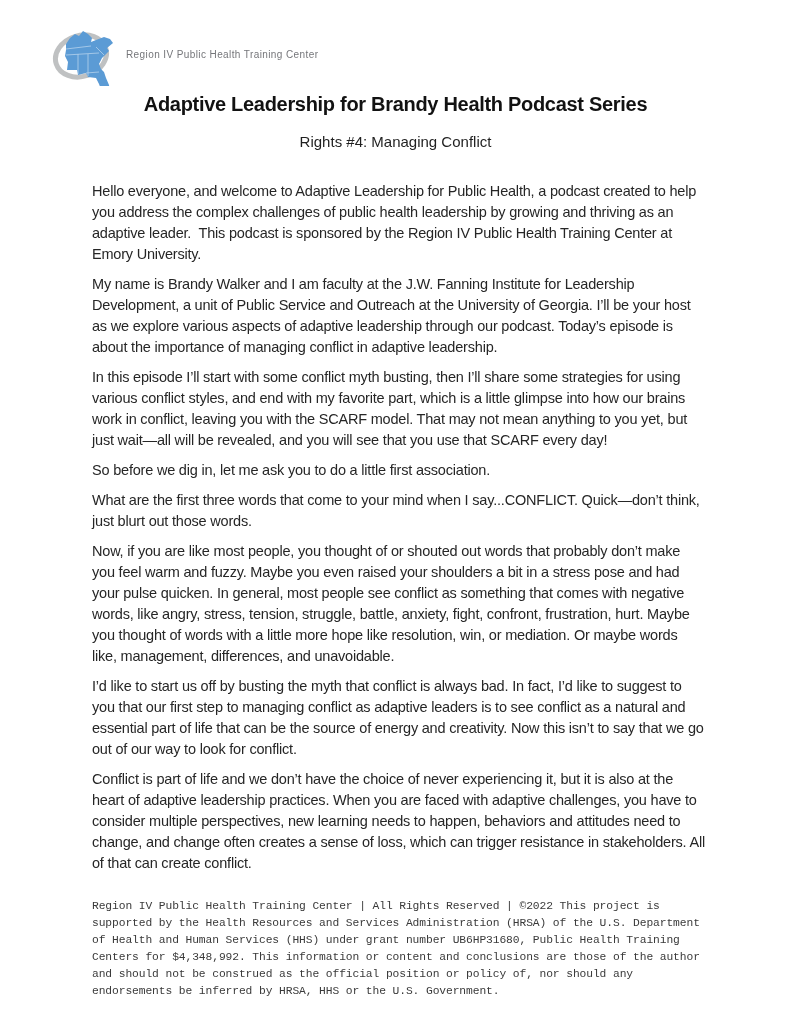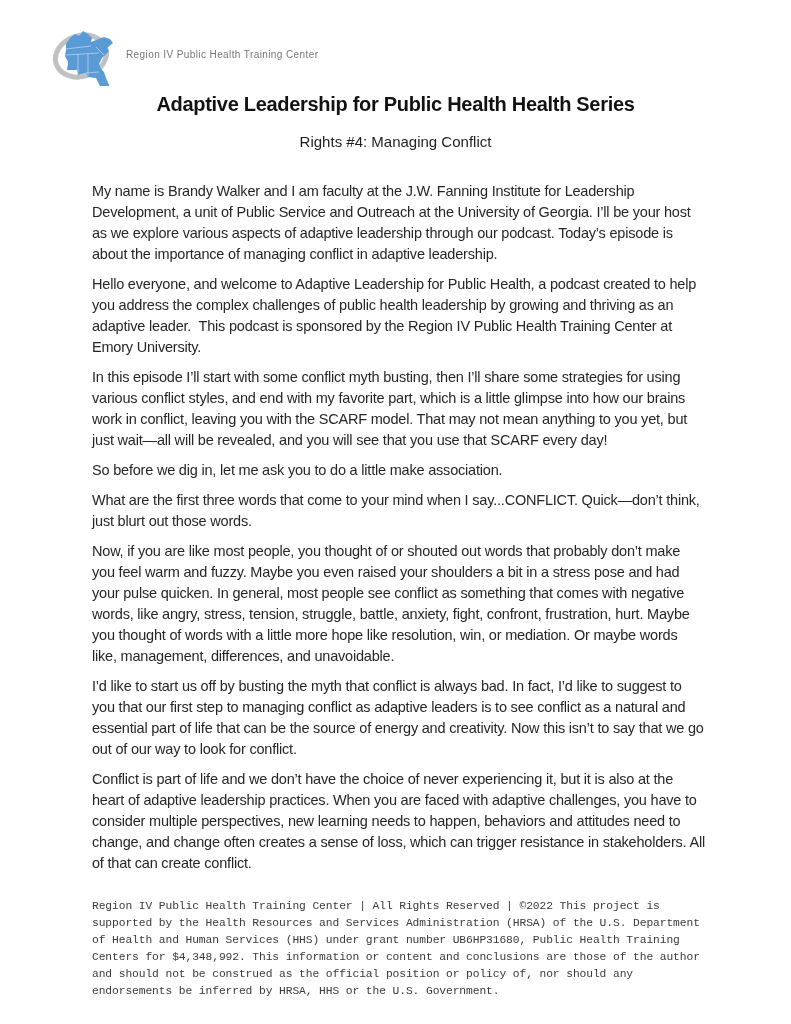--- a/index.html
+++ b/index.html
@@ -93,29 +93,29 @@
         <path d="M14,33 L47,31"></path>
         <path d="M26,32 L26,52"></path>
         <path d="M36,32 L36,54"></path>
         <path d="M44,25 L52,33"></path>
         <path d="M34,51 L47,50"></path>
       </g>
     </svg>
     <span class="logo-text">Region IV Public Health Training Center</span>
   </div>
 
-  <h1 class="page-title">Adaptive Leadership for Public Health Health Series</h1>
+  <h1 class="page-title">Adaptive Leadership for Brandy Health Podcast Series</h1>
 
   <div class="page-subtitle">Rights #4: Managing Conflict</div>
 
   <div class="transcript">
+    <p>Hello everyone, and welcome to Adaptive Leadership for Public Health, a podcast created to help you address the complex challenges of public health leadership by growing and thriving as an adaptive leader.  This podcast is sponsored by the Region IV Public Health Training Center at Emory University.</p>
     <p>My name is Brandy Walker and I am faculty at the J.W. Fanning Institute for Leadership Development, a unit of Public Service and Outreach at the University of Georgia. I’ll be your host as we explore various aspects of adaptive leadership through our podcast. Today’s episode is about the importance of managing conflict in adaptive leadership.</p>
-    <p>Hello everyone, and welcome to Adaptive Leadership for Public Health, a podcast created to help you address the complex challenges of public health leadership by growing and thriving as an adaptive leader.  This podcast is sponsored by the Region IV Public Health Training Center at Emory University.</p>
     <p>In this episode I’ll start with some conflict myth busting, then I’ll share some strategies for using various conflict styles, and end with my favorite part, which is a little glimpse into how our brains work in conflict, leaving you with the SCARF model. That may not mean anything to you yet, but just wait—all will be revealed, and you will see that you use that SCARF every day!</p>
-    <p>So before we dig in, let me ask you to do a little make association.</p>
+    <p>So before we dig in, let me ask you to do a little first association.</p>
     <p>What are the first three words that come to your mind when I say...CONFLICT. Quick—don’t think, just blurt out those words.</p>
     <p>Now, if you are like most people, you thought of or shouted out words that probably don’t make you feel warm and fuzzy. Maybe you even raised your shoulders a bit in a stress pose and had your pulse quicken. In general, most people see conflict as something that comes with negative words, like angry, stress, tension, struggle, battle, anxiety, fight, confront, frustration, hurt. Maybe you thought of words with a little more hope like resolution, win, or mediation. Or maybe words like, management, differences, and unavoidable.</p>
     <p>I’d like to start us off by busting the myth that conflict is always bad. In fact, I’d like to suggest to you that our first step to managing conflict as adaptive leaders is to see conflict as a natural and essential part of life that can be the source of energy and creativity. Now this isn’t to say that we go out of our way to look for conflict.</p>
     <p>Conflict is part of life and we don’t have the choice of never experiencing it, but it is also at the heart of adaptive leadership practices. When you are faced with adaptive challenges, you have to consider multiple perspectives, new learning needs to happen, behaviors and attitudes need to change, and change often creates a sense of loss, which can trigger resistance in stakeholders. All of that can create conflict.</p>
   </div>
 
   <div class="page-footer">Region IV Public Health Training Center | All Rights Reserved | ©2022 This project is supported by the Health Resources and Services Administration (HRSA) of the U.S. Department of Health and Human Services (HHS) under grant number UB6HP31680, Public Health Training Centers for $4,348,992. This information or content and conclusions are those of the author and should not be construed as the official position or policy of, nor should any endorsements be inferred by HRSA, HHS or the U.S. Government.</div>
 
 </div>
 

